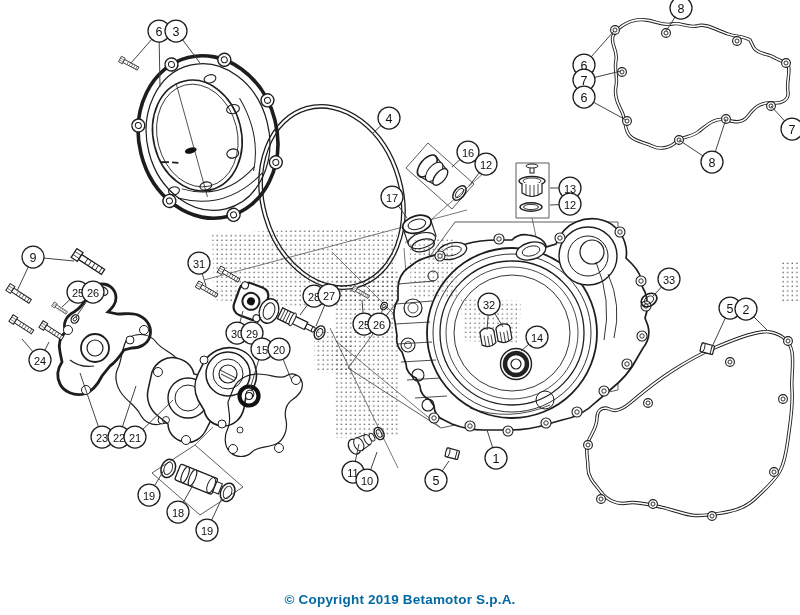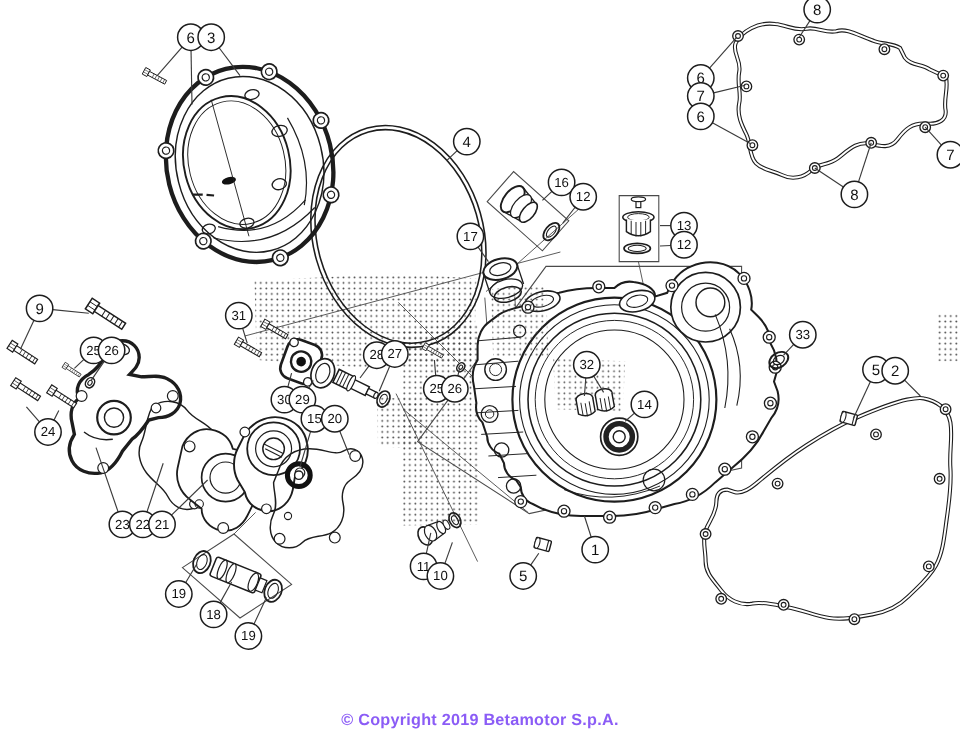--- a/index.html
+++ b/index.html
@@ -8,21 +8,21 @@
   svg{display:block;}
   .ln{stroke:#1d1d1d;fill:none;}
   .fw{stroke:#1d1d1d;fill:#ffffff;}
   .gbox{fill:none;stroke:#4a4a4a;stroke-width:0.9;}
   .aux{stroke:#4a4a4a;stroke-width:0.75;fill:none;}
   .leader{stroke:#3a3a3a;stroke-width:0.95;fill:none;}
   .balloon{fill:#ffffff;stroke:#1d1d1d;stroke-width:1.25;}
   .bnum{font-family:"Liberation Sans",sans-serif;fill:#111;text-anchor:middle;}
   .stip{stroke:none;}
   #footer-copyright{position:absolute;left:0;right:0;top:592px;text-align:center;
-    font-weight:700;font-size:13.5px;color:#8b5cf6;letter-spacing:0.2px;}
+    font-weight:700;font-size:13.5px;color:#0369a1;letter-spacing:0.2px;}
 </style>
 </head>
 <body>
 
 <svg id="diagram-svg" width="800" height="615" viewBox="0 0 800 615">
   <defs>
     <pattern id="stipp" width="4.6" height="4.6" patternUnits="userSpaceOnUse">
       <circle cx="1.1" cy="1.1" r="0.75" fill="#3c3c3c"></circle>
     </pattern>
     <g id="holeg">

